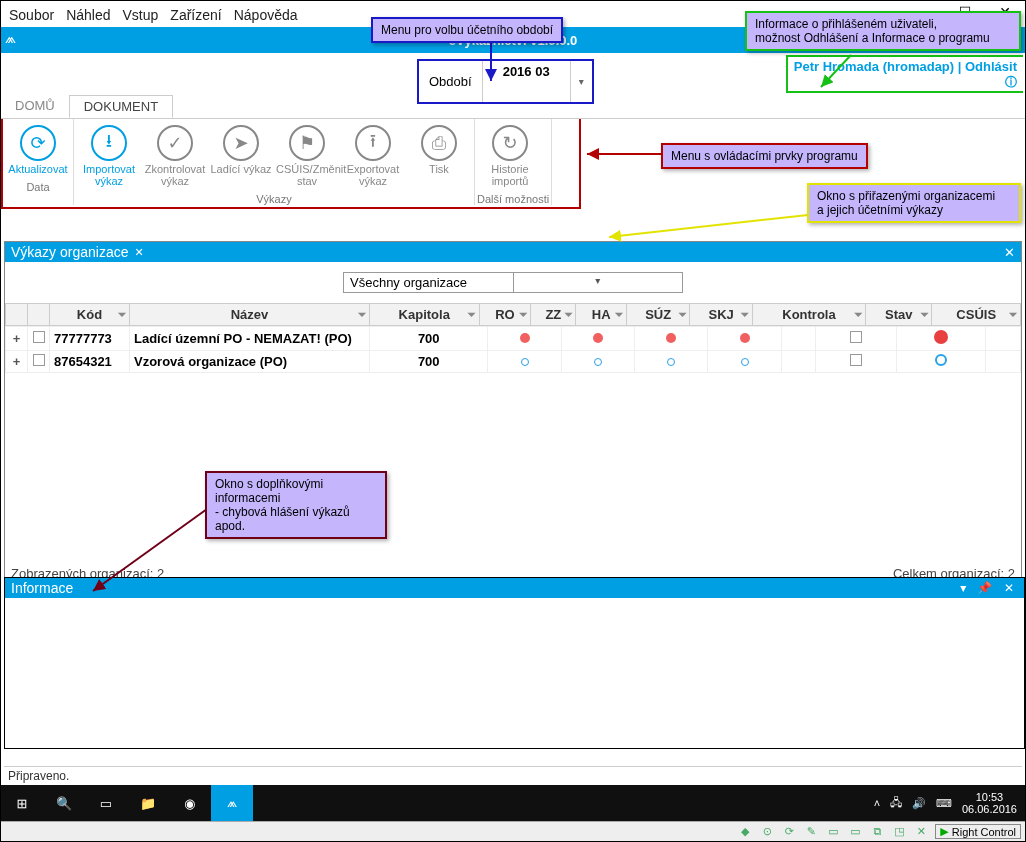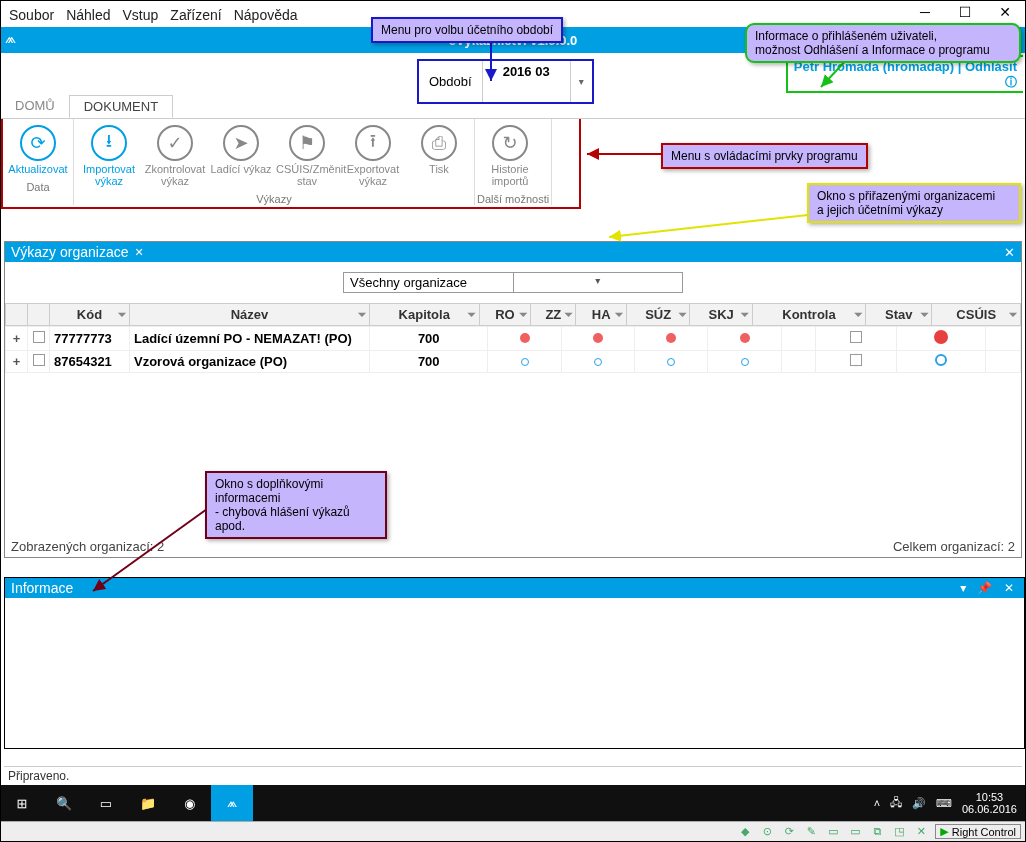--- a/index.html
+++ b/index.html
@@ -66,21 +66,21 @@
   table.grid th .f { font-size:10px; color:#888; position:absolute; right:3px; top:5px; }
   table.grid td { border: 1px solid #eee; padding: 3px 4px; text-align: center; }
   table.grid td.l { text-align: left; font-weight:700; }
   .plus { cursor:pointer; color:#555; font-weight:700; }
   .chk { display:inline-block; width:12px; height:12px; border:1px solid #999; }
   .dot { display:inline-block; width:10px; height:10px; border-radius:50%; }
   .dot.red-f { background:#f06060; }
   .dot.blue-o { border:1.5px solid #2aa0e8; width:8px; height:8px; }
   .dot.big-red { background:#e84040; width:14px; height:14px; }
   .dot.big-blue-o { border:2px solid #2aa0e8; width:12px; height:12px; }
-  .grid-footer { display:flex; padding:3px 6px; font-size:13px; color:#444; background:#fff; }
+  .grid-footer { display:flex; padding:3px 6px; font-size:13px; color:#444; background:#fff;margin-top:27px; }
   .grid-footer .r { margin-left:auto; }
   .grid-body { height: 210px; overflow:auto; }
 
   
   .infopanel { position:absolute; top: 576px; left:3px; right:0; border:1px solid #000000; }
   .infopanel .panel-head .tools { margin-left:auto; font-size:12px; letter-spacing:4px; cursor:pointer; }
   .infopanel .body { height:150px; background:#fff; }
 
   .statusbar { position:absolute; bottom: 56px; left:3px; right:3px; font-size:12px; color:#333; padding:2px 4px; border-top:1px solid #ccc; }
 
@@ -166,21 +166,21 @@
 <div class="callout blue" style="top:16px; left:370px;"><span>Menu pro volbu účetního období</span></div>
 <svg class="arrow" style="top:34px; left:480px;" width="20" height="50">
     <defs>
       <marker id="ah-b" markerWidth="8" markerHeight="8" refX="6" refY="3" orient="auto">
         <path d="M0,0 L6,3 L0,6 Z" fill="#1919c7"></path>
       </marker>
     </defs>
     <line x1="10" y1="0" x2="10" y2="46" stroke="#1919c7" stroke-width="2" marker-end="url(#ah-b)"></line>
   </svg>
 
-<div class="callout green" style="top:22px; left:744px; width:276px; white-space:pre-line;border-radius:9px;"><span>Informace o přihlášeném uživateli,
+<div class="callout green" style="top:10px; left:744px; width:276px; white-space:pre-line;"><span>Informace o přihlášeném uživateli,
 možnost Odhlášení a Informace o programu</span></div>
 <svg class="arrow" style="top:54px; left:770px;" width="90" height="40">
     <defs>
       <marker id="ah-g" markerWidth="8" markerHeight="8" refX="6" refY="3" orient="auto">
         <path d="M0,0 L6,3 L0,6 Z" fill="#14c114"></path>
       </marker>
     </defs>
     <line x1="80" y1="0" x2="50" y2="32" stroke="#14c114" stroke-width="2" marker-end="url(#ah-g)"></line>
   </svg>
 

